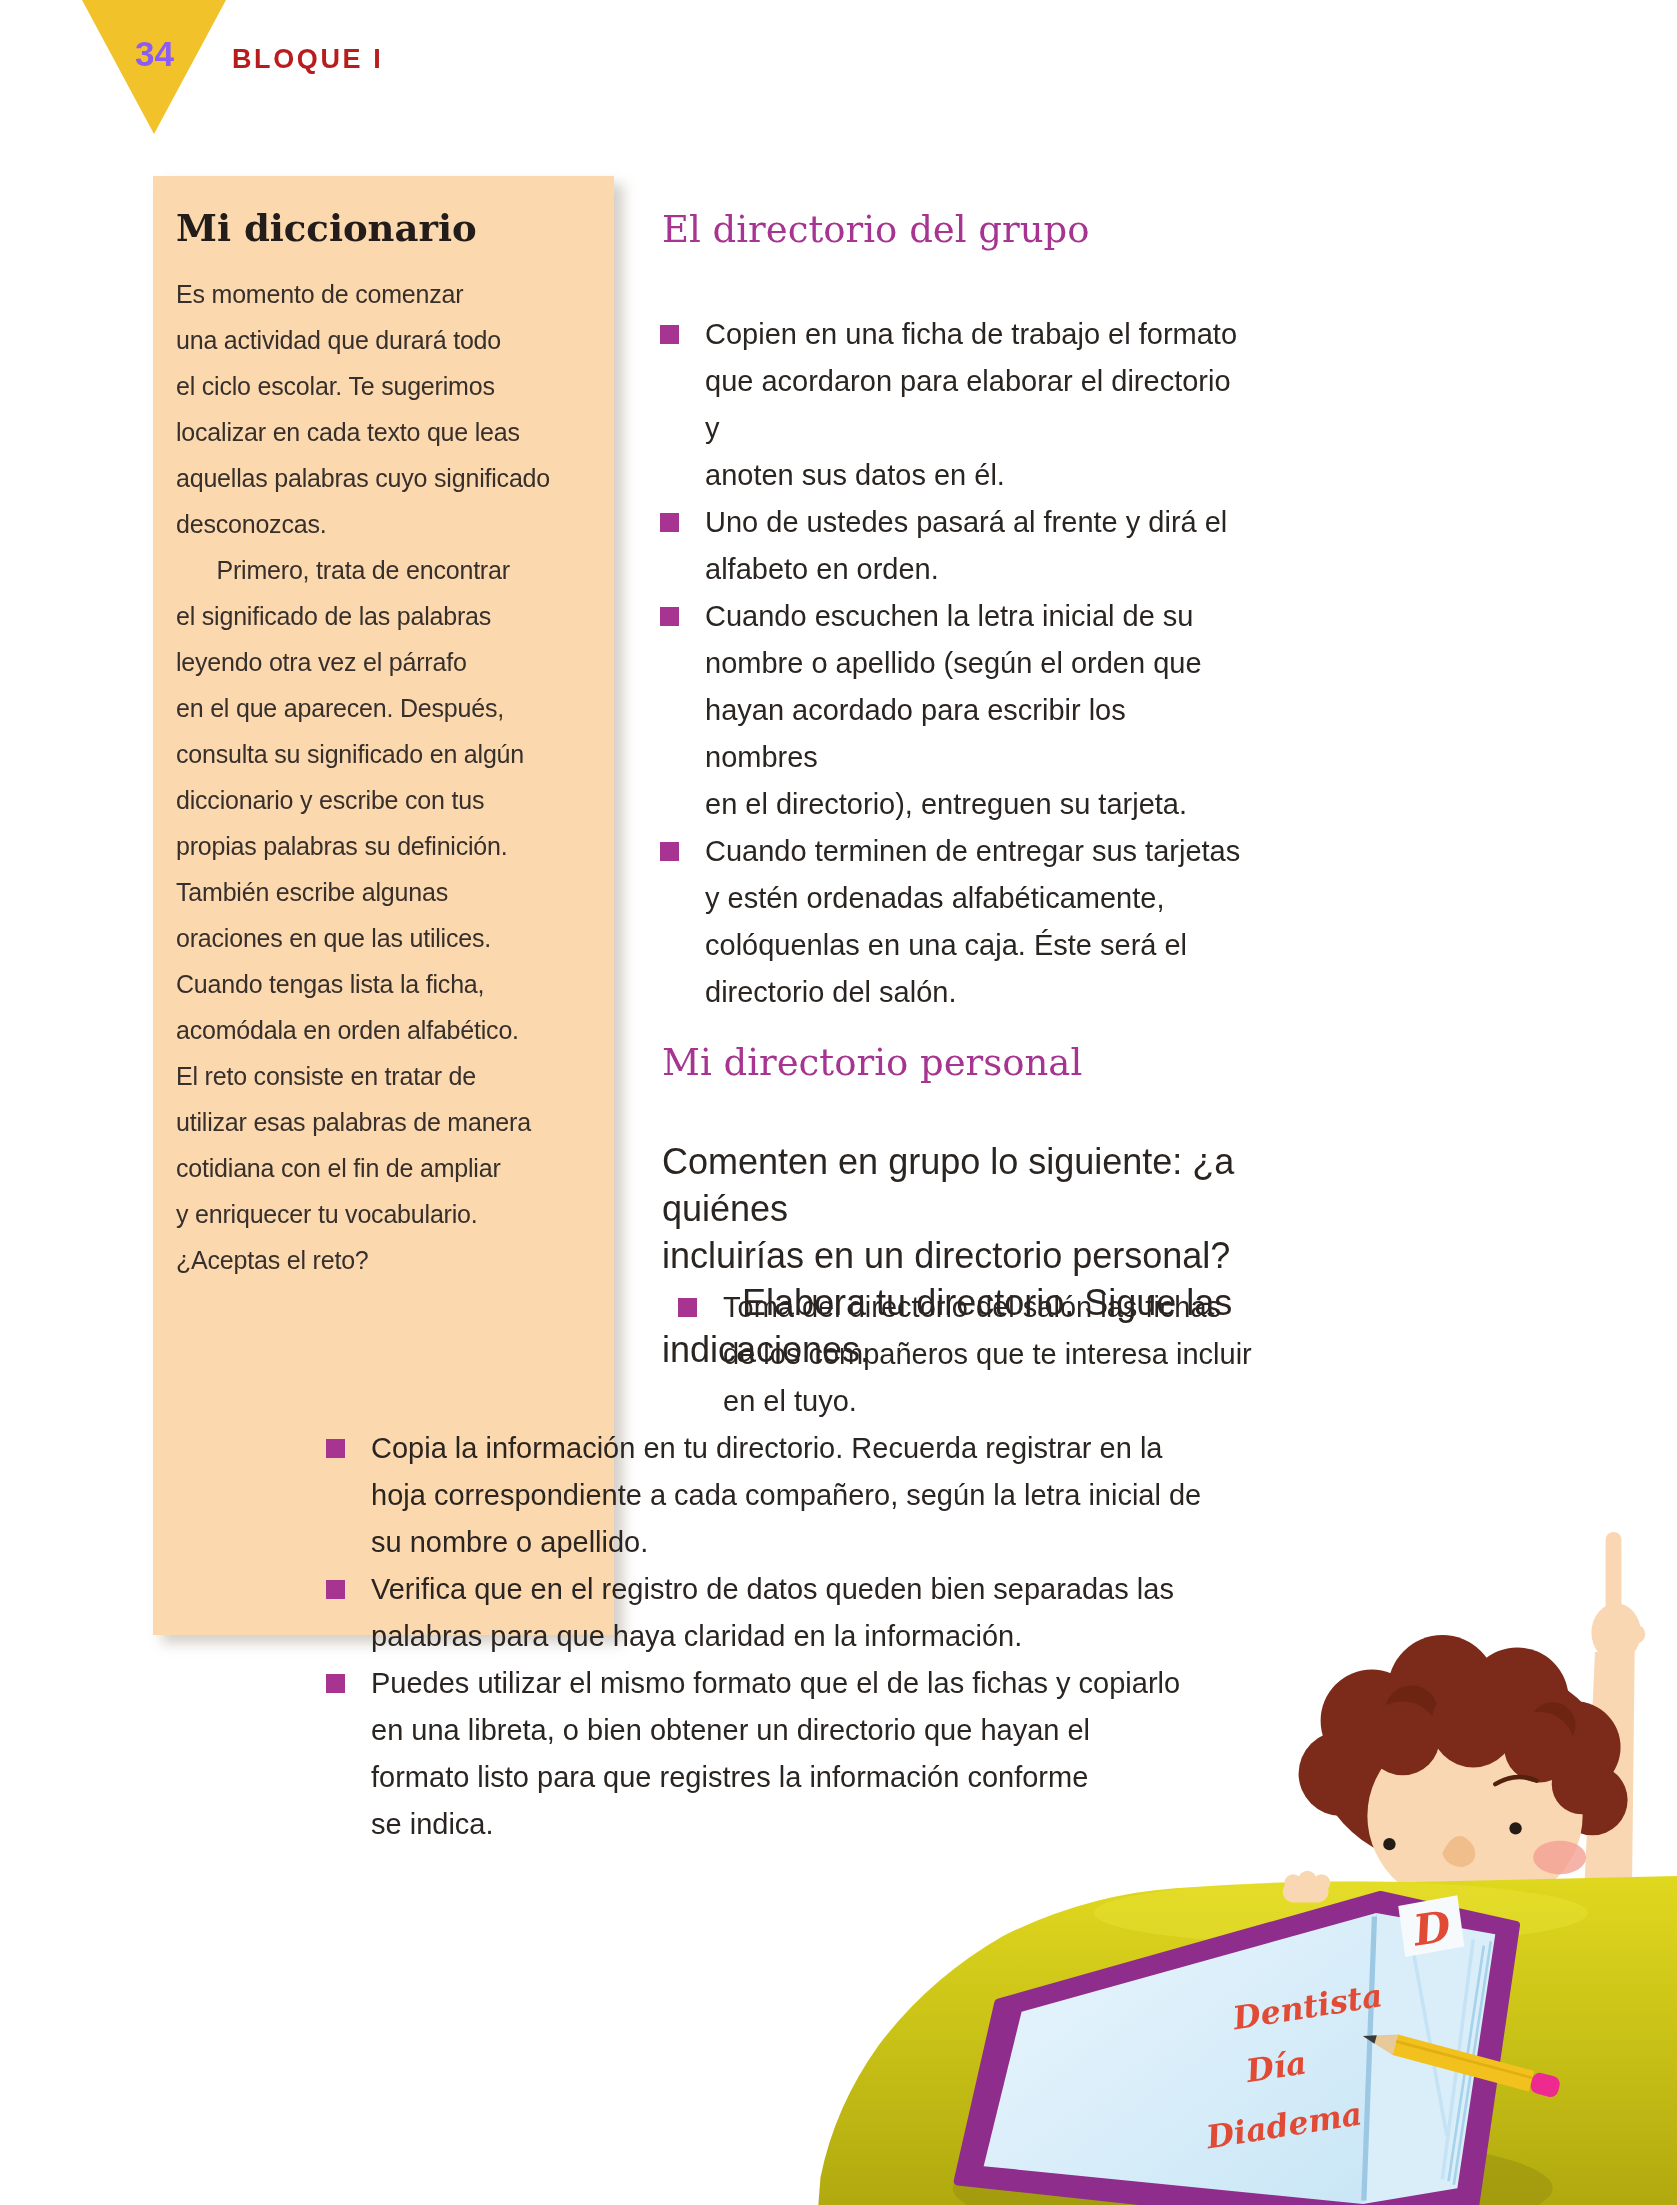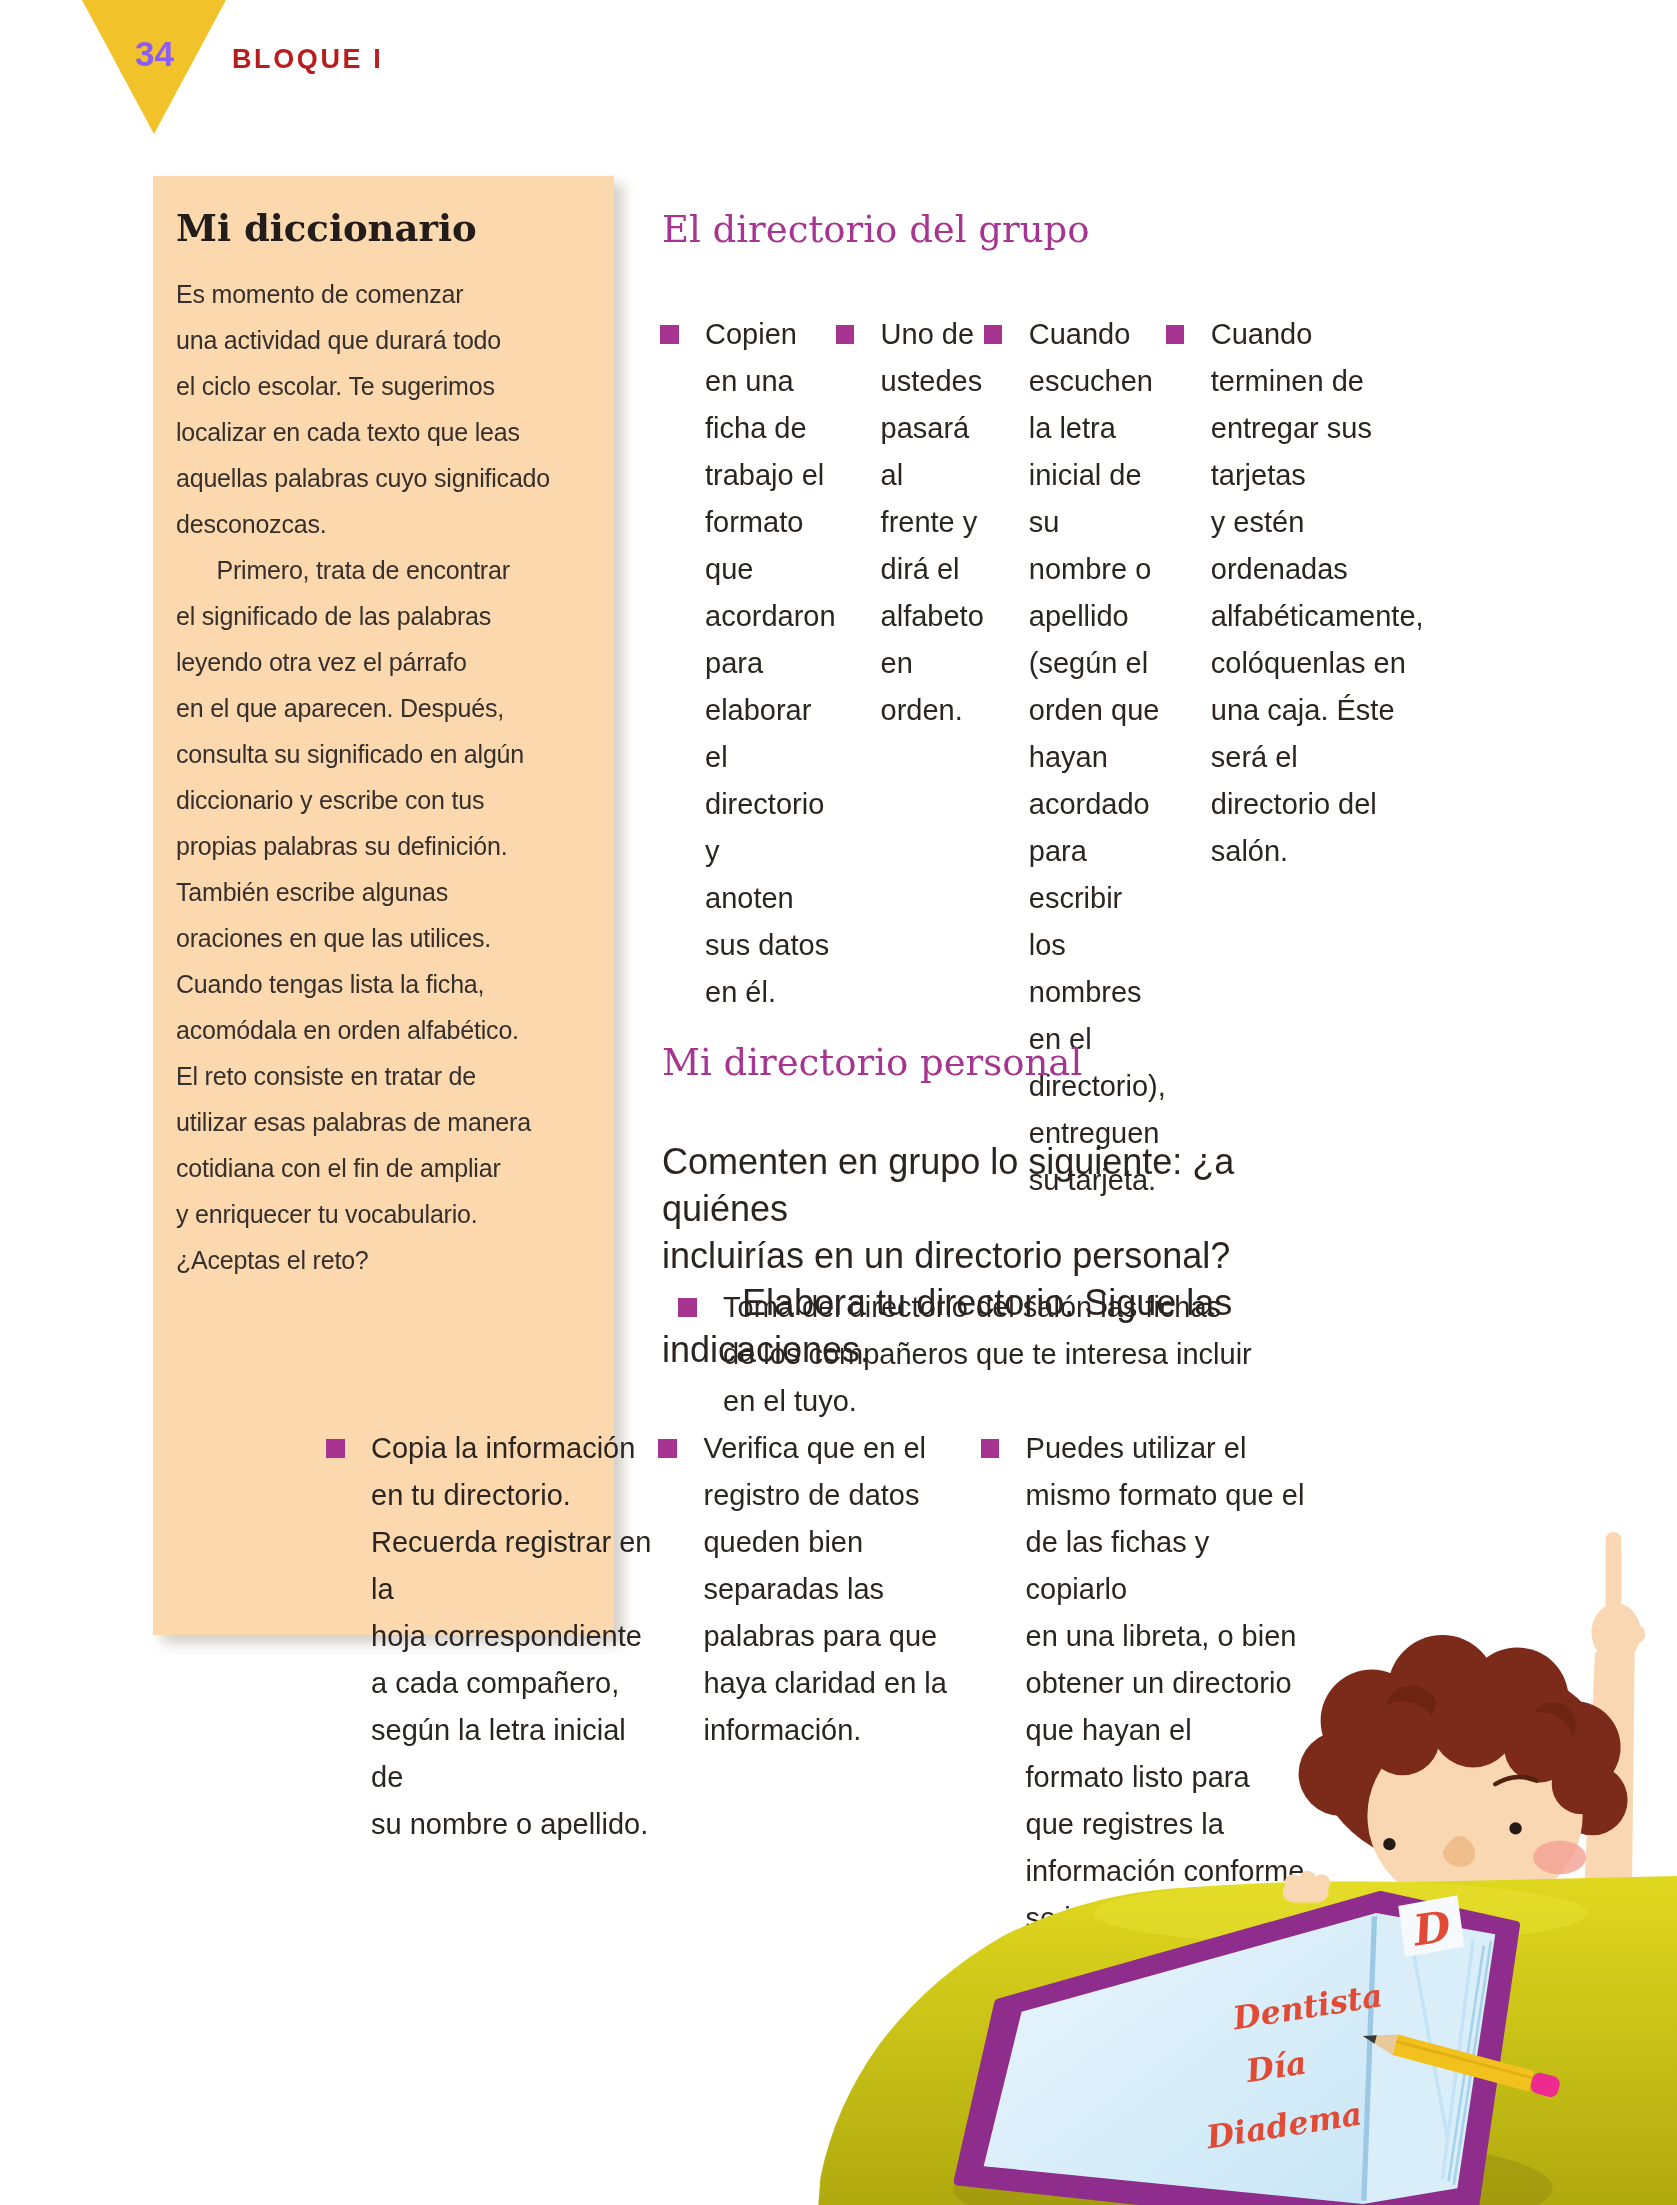--- a/index.html
+++ b/index.html
@@ -23,21 +23,21 @@
     color:#221c1a;margin:0 0 21px 0;}
   #dict-body{font-size:25px;line-height:46px;letter-spacing:-0.2px;color:#362f2c;
     white-space:pre-wrap;}
 
   
   .h-magenta{position:absolute;font-family:"DejaVu Serif",serif;font-weight:normal;
     font-size:37px;color:#a73490;margin:0;}
   #h-group{left:662px;top:208px;}
   #h-personal{left:662px;top:1041px;}
 
-  .list{position:absolute;display:flex;flex-direction:row;}
+  .list{position:absolute;display:flex;flex-direction:column;}
   #list-group{left:660px;top:311px;width:582px;}
   #toma-item{left:678px;top:1284px;width:582px;}
   #list-wide{left:326px;top:1425px;width:979px;}
 
   .li{display:flex;align-items:flex-start;}
   .sq{flex:0 0 auto;width:18.5px;height:18.5px;background:#a73490;margin:14px 26.5px 0 0;}
   .txt{font-size:29px;line-height:47px;white-space:pre-wrap;color:#2b2522;}
 
   #intro-personal{position:absolute;left:662px;top:1138px;width:618px;
     font-size:36px;line-height:47px;white-space:pre-wrap;color:#2b2522;}

